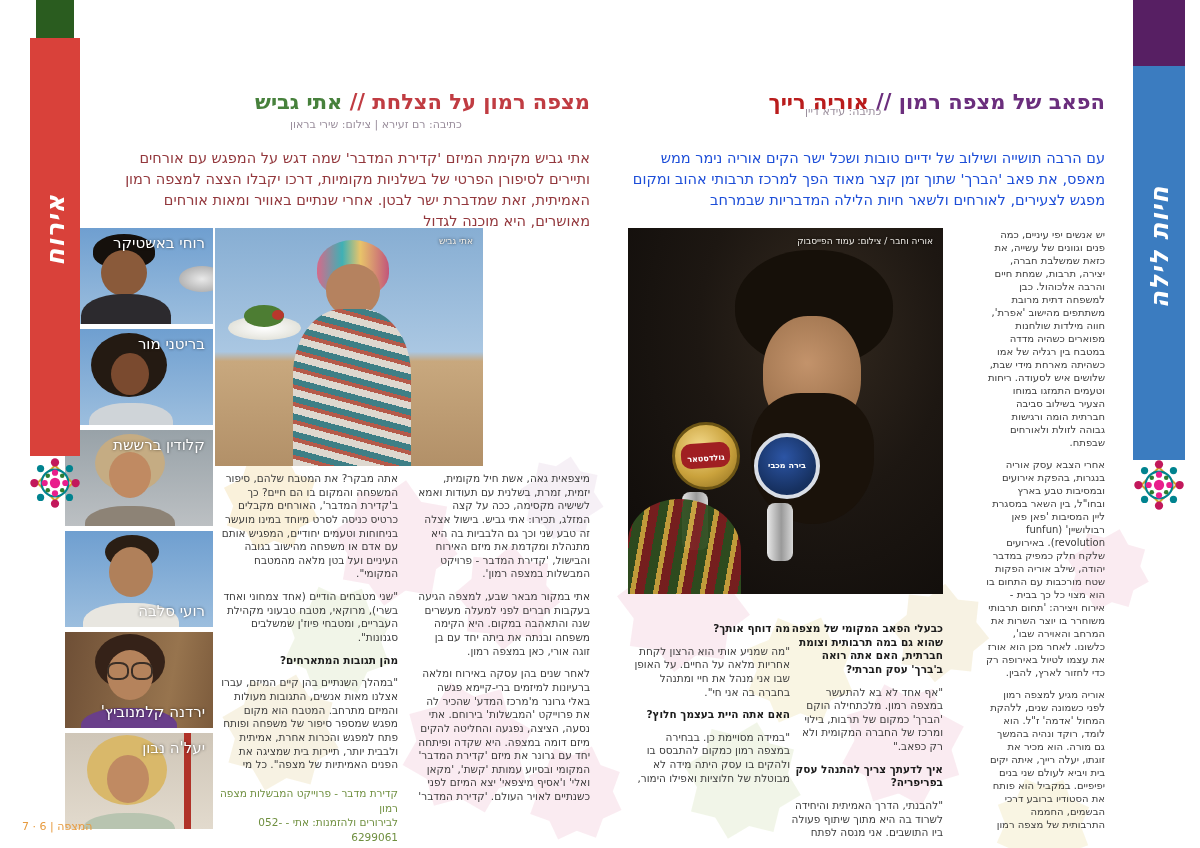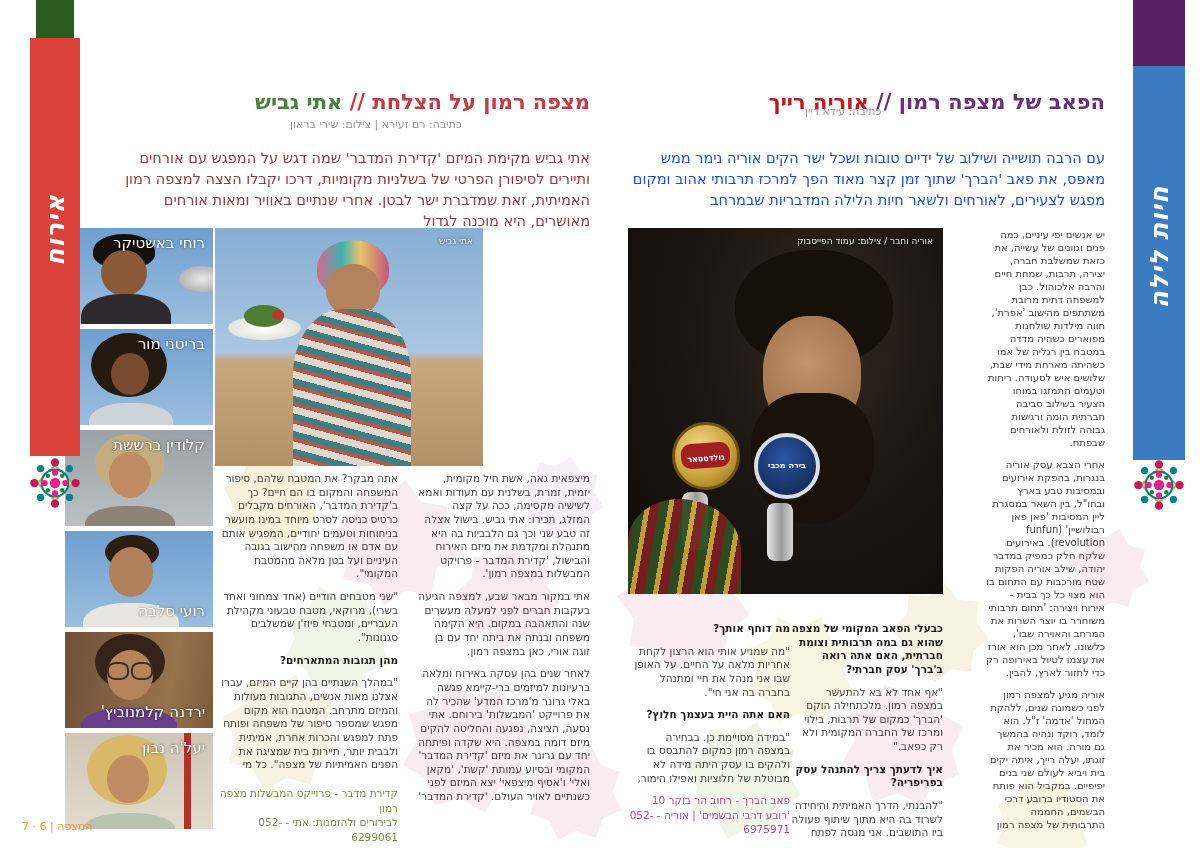--- a/index.html
+++ b/index.html
@@ -204,21 +204,20 @@
     <p>"להבנתי, הדרך האמיתית והיחידה לשרוד בה היא מתוך שיתוף פעולה בין התושבים. אני מנסה לפתח לאחרונה מודל קואופרטיבי בו יקחו חלק קבוצה של שותפים שיפעילו מיזמים חברתיים-עסקיים. אני שואף שזה העתיד ובטח במקום מנותק ומרוחק כמו מצפה רמון".</p>
   </div>
 
   <div class="col" style="right:410px;top:622px;width:158px;height:162px;">
     <p class="q" style="margin-top:0;">מה דוחף אותך?</p>
     <p>"מה שמניע אותי הוא הרצון לקחת אחריות מלאה על החיים. על האופן שבו אני מנהל את חיי ומתנהל בחברה בה אני חי".</p>
     <p class="q">האם אתה היית בעצמך חלוץ?</p>
     <p>"במידה מסויימת כן. בבחירה במצפה רמון כמקום להתבסס בו ולהקים בו עסק היתה מידה לא מבוטלת של חלוציות ואפילו הימור, ב"ה אחד מוצלח".</p>
   </div>
 
-  <div class="contact-pub" style="right:410px;top:793px;width:162px;">פאב הברך - רחוב הר בוקר 10 'רובע דרבי הבשמים' | אוריה - 052-6975971</div>
 
   <div class="headline" style="right:610px;top:90px;width:470px;">
     <span style="color:#c03c42;">מצפה רמון על הצלחת</span><span style="color:#c03c42;"> // </span><span style="color:#47813c;">אתי גביש</span>
   </div>
   <div class="byline" style="right:610px;top:118px;width:300px;">כתיבה: רם זעירא | צילום: שירי בראון</div>
   <div class="intro intro-cook" style="right:610px;top:148px;width:470px;">אתי גביש מקימת המיזם 'קדירת המדבר' שמה דגש על המפגש עם אורחים ותיירים לסיפורן הפרטי של בשלניות מקומיות, דרכו יקבלו הצצה למצפה רמון האמיתית, זאת שמדברת ישר לבטן. אחרי שנתיים באוויר ומאות אורחים מאושרים, היא מוכנה לגדול</div>
 
   <div class="photo photo-cook" style="left:215px;top:228px;width:268px;height:238px;">
     <span class="cap">אתי גביש</span>
     <div class="ck-scarf"></div>

